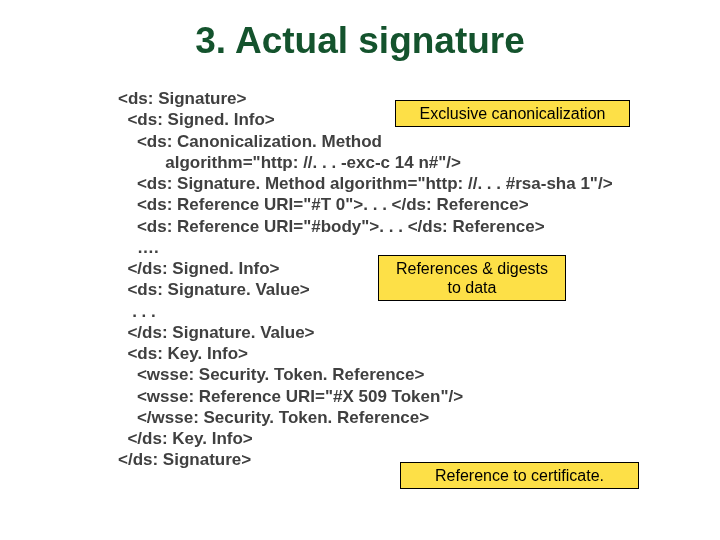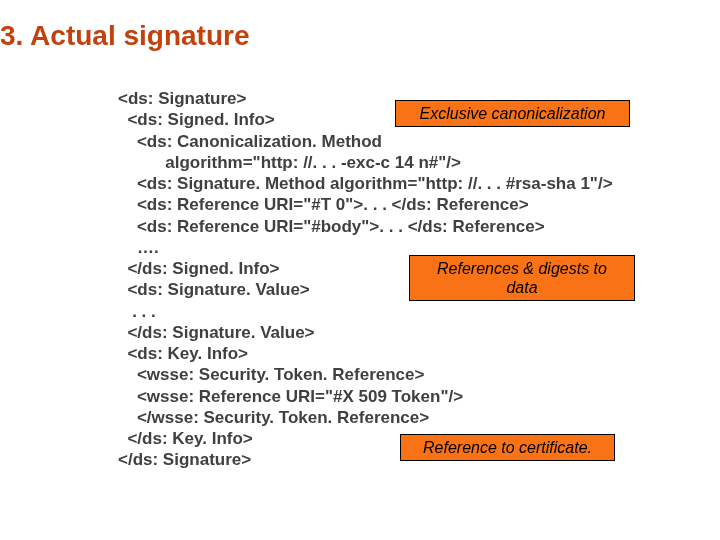--- a/index.html
+++ b/index.html
@@ -9,49 +9,48 @@
     background: #fff;
     font-family: Arial, Helvetica, sans-serif;
     position: relative;
     overflow: hidden;
   }
   .title {
     position: absolute;
     top: 20px;
     left: 0;
     right: 0;
-    text-align: left;
-    font-size: 28px;
+    text-align: center;
+    font-size: 37px;
     font-weight: bold;
-    color: #c2410c;
+    color: #14532d;
   }
   .code-block {
     position: absolute;
     top: 88px;
     left: 118px;
     font-size: 17px;
     font-weight: bold;
     line-height: 1.25;
     color: #404040;
     white-space: pre;
   }
   .callout {
     position: absolute;
-    background: #f97316;
+    background: #fde047;
     border: 1.5px solid #000;
     font-size: 16px;
     font-weight: normal;
     text-align: center;
     padding: 3px 10px;
     line-height: 1.2;
-    font-style: italic;
   }
   .callout1 { top: 100px; left: 395px; width: 235px; }
-  .callout2 { top: 255px; left: 409px; width: 226px; }
-  .callout3 { top: 434px; left: 400px; width: 215px; }
+  .callout2 { top: 255px; left: 378px; width: 188px; }
+  .callout3 { top: 462px; left: 400px; width: 239px; }
 </style>
 </head>
 <body>
 
 <div class="title">3. Actual signature</div>
 
 <div class="code-block"><span>&lt;ds: Signature&gt;</span>
 <span>  &lt;ds: Signed. Info&gt;</span>
 <span>    &lt;ds: Canonicalization. Method</span>
 <span>          algorithm="http: //. . . -exc-c 14 n#"/&gt;</span>

